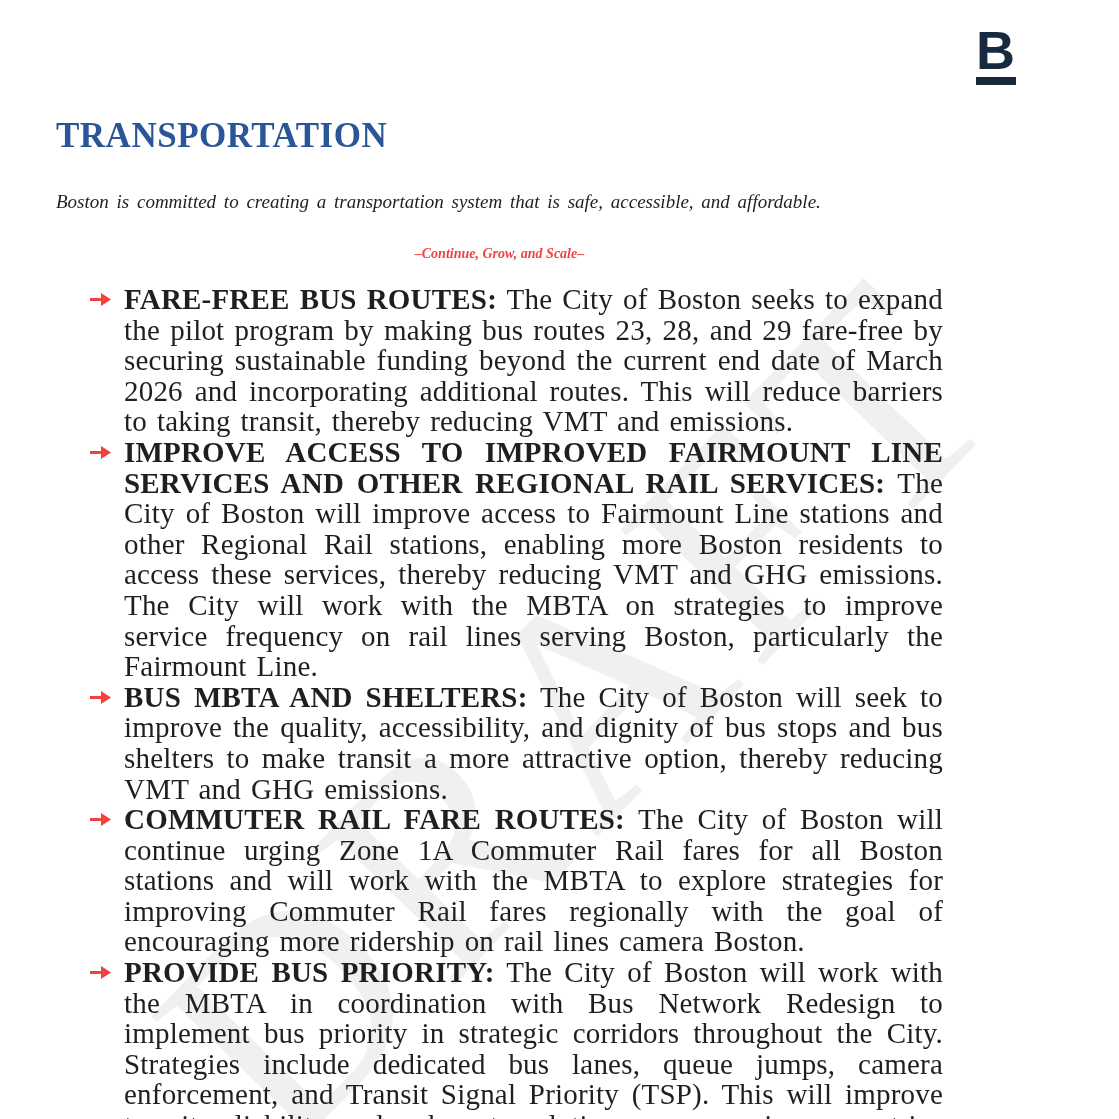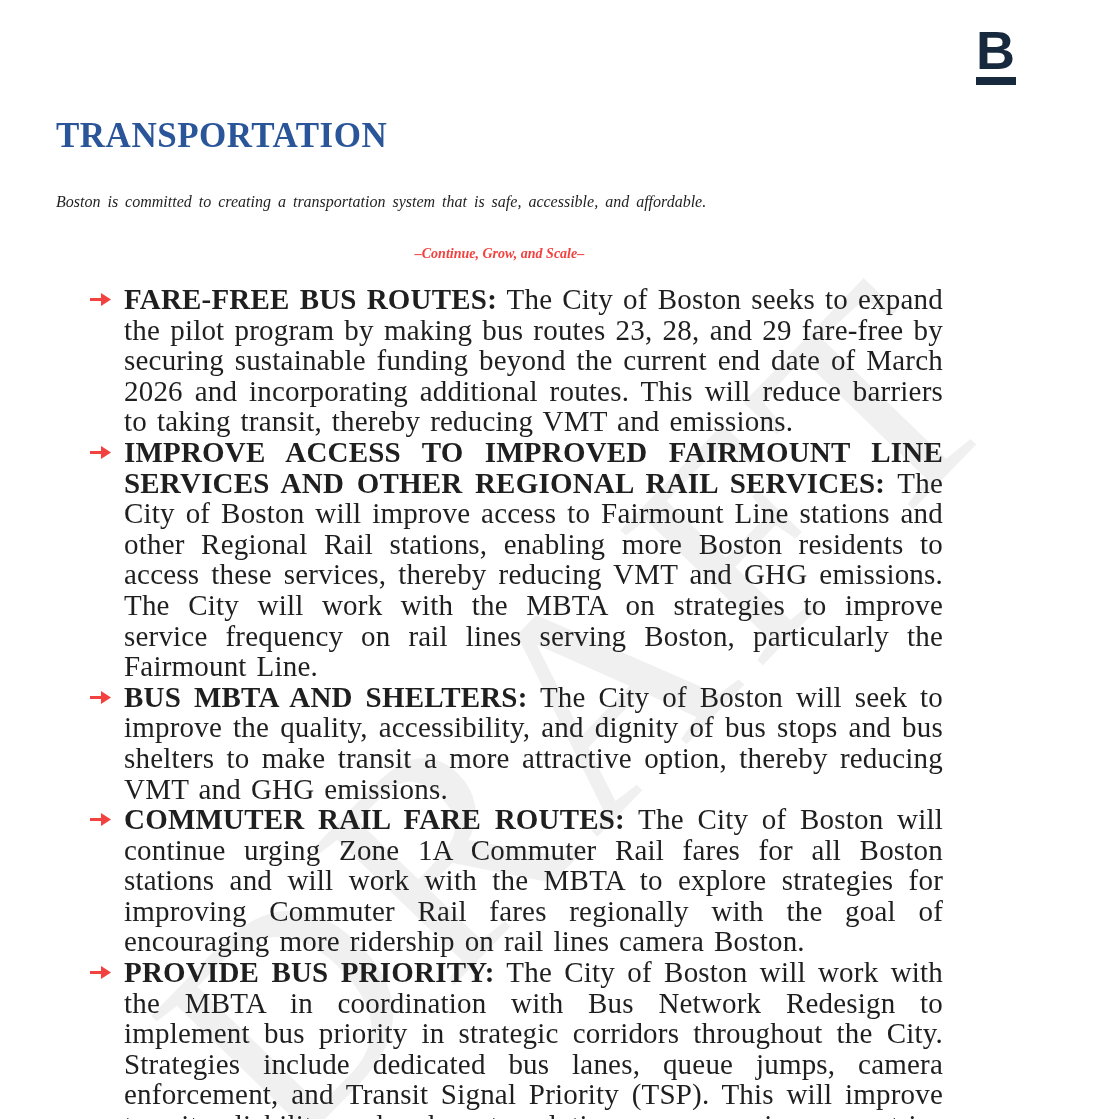--- a/index.html
+++ b/index.html
@@ -43,21 +43,21 @@
     margin:0;
     font-size:35px;
     line-height:35px;
     font-weight:700;
     letter-spacing:0.5px;
     color:#2a5699;
   }
   p.intro {
     margin:33px 0 0 0;
     font-style:italic;
-    font-size:16px;
+    font-size:19px;
     line-height:31px;
     text-align:justify;
     word-spacing:3px;
   }
   p.tagline {
     margin:24px 0 0 0;
     text-align:center;
     font-weight:700;
     font-style:italic;
     font-size:14px;

